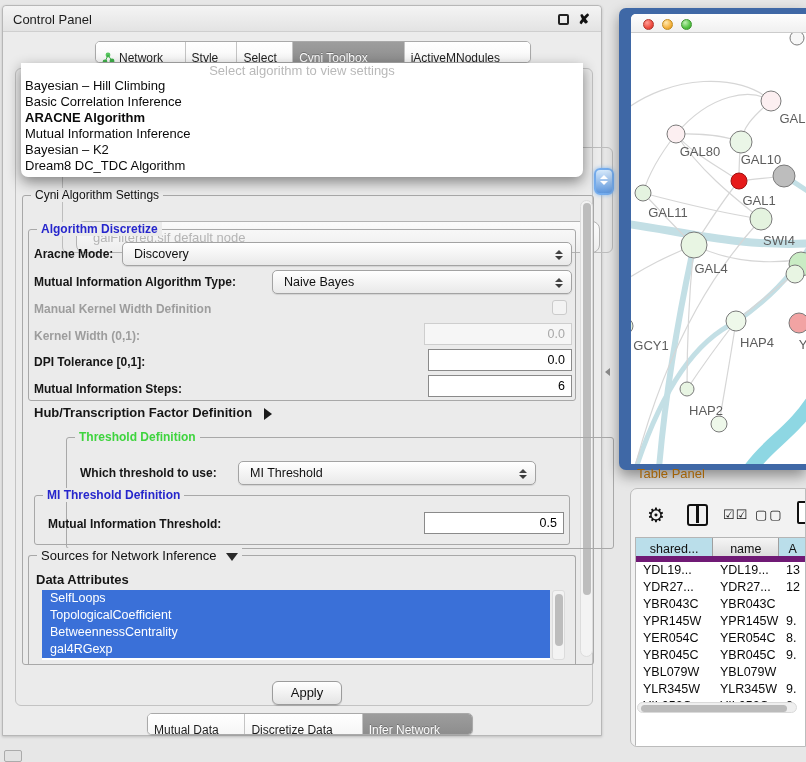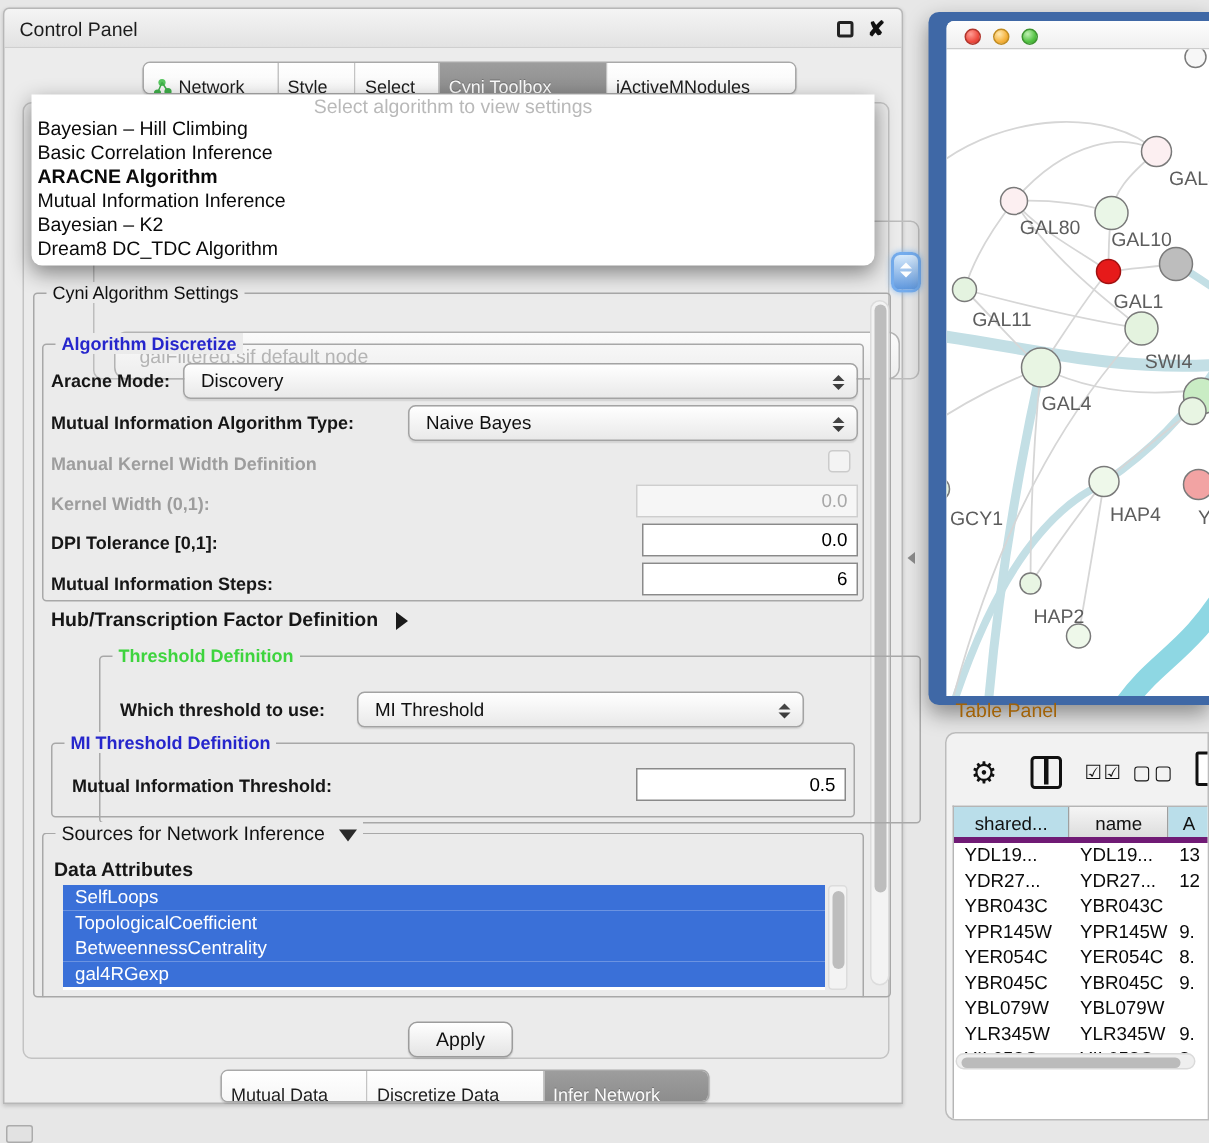--- a/index.html
+++ b/index.html
@@ -130,21 +130,21 @@
   .tb-icon { position:absolute; color:#111; }
   #icon-gear { left:16px; top:14px; font-size:20px; }
   #icon-columns { left:56px; top:15px; width:21px; height:22px; border:2.5px solid #111; border-radius:3px; }
   #icon-columns::after { content:""; position:absolute; left:7px; top:0; width:2.5px; height:17px; background:#111; }
   #icon-checked { left:92px; top:18px; font-size:13px; letter-spacing:1px; }
   #icon-unchecked { left:124px; top:18px; font-size:13px; letter-spacing:2px; }
   #icon-doc { left:166px; top:12px; width:16px; height:23px; border:2.5px solid #111; border-radius:2px; background:#fff; }
 
   #grid { position:absolute; left:4px; top:48px; width:172px; height:226px;
     background:#ffffff; border:1px solid #b5b5b5; border-right:none; }
-  #grid-header { display:flex; height:24px; border-bottom:4px solid #701a75; }
+  #grid-header { display:flex; height:24px; border-bottom:6px solid #701a75; }
   .hcell { font-size:12.5px; color:#111; text-align:center; line-height:23px;
     border-right:1px solid #9f9f9f; background:#badeea; overflow:hidden; white-space:nowrap; }
   .hcell.gray { background:linear-gradient(#f5f5f5,#dddddd); }
   .trow { display:flex; height:17px; }
   .tcell { font-size:12.5px; color:#0a0a0a; line-height:17px; padding-left:7px;
     overflow:hidden; white-space:nowrap; }
   #grid-hscroll { position:absolute; left:6px; top:213px; width:160px; height:11px; }
   #grid-hthumb { left:3px; top:2px; width:146px; height:7px; background:#bbbbbb; border-radius:4px; position:absolute; }
 </style>
 </head>

